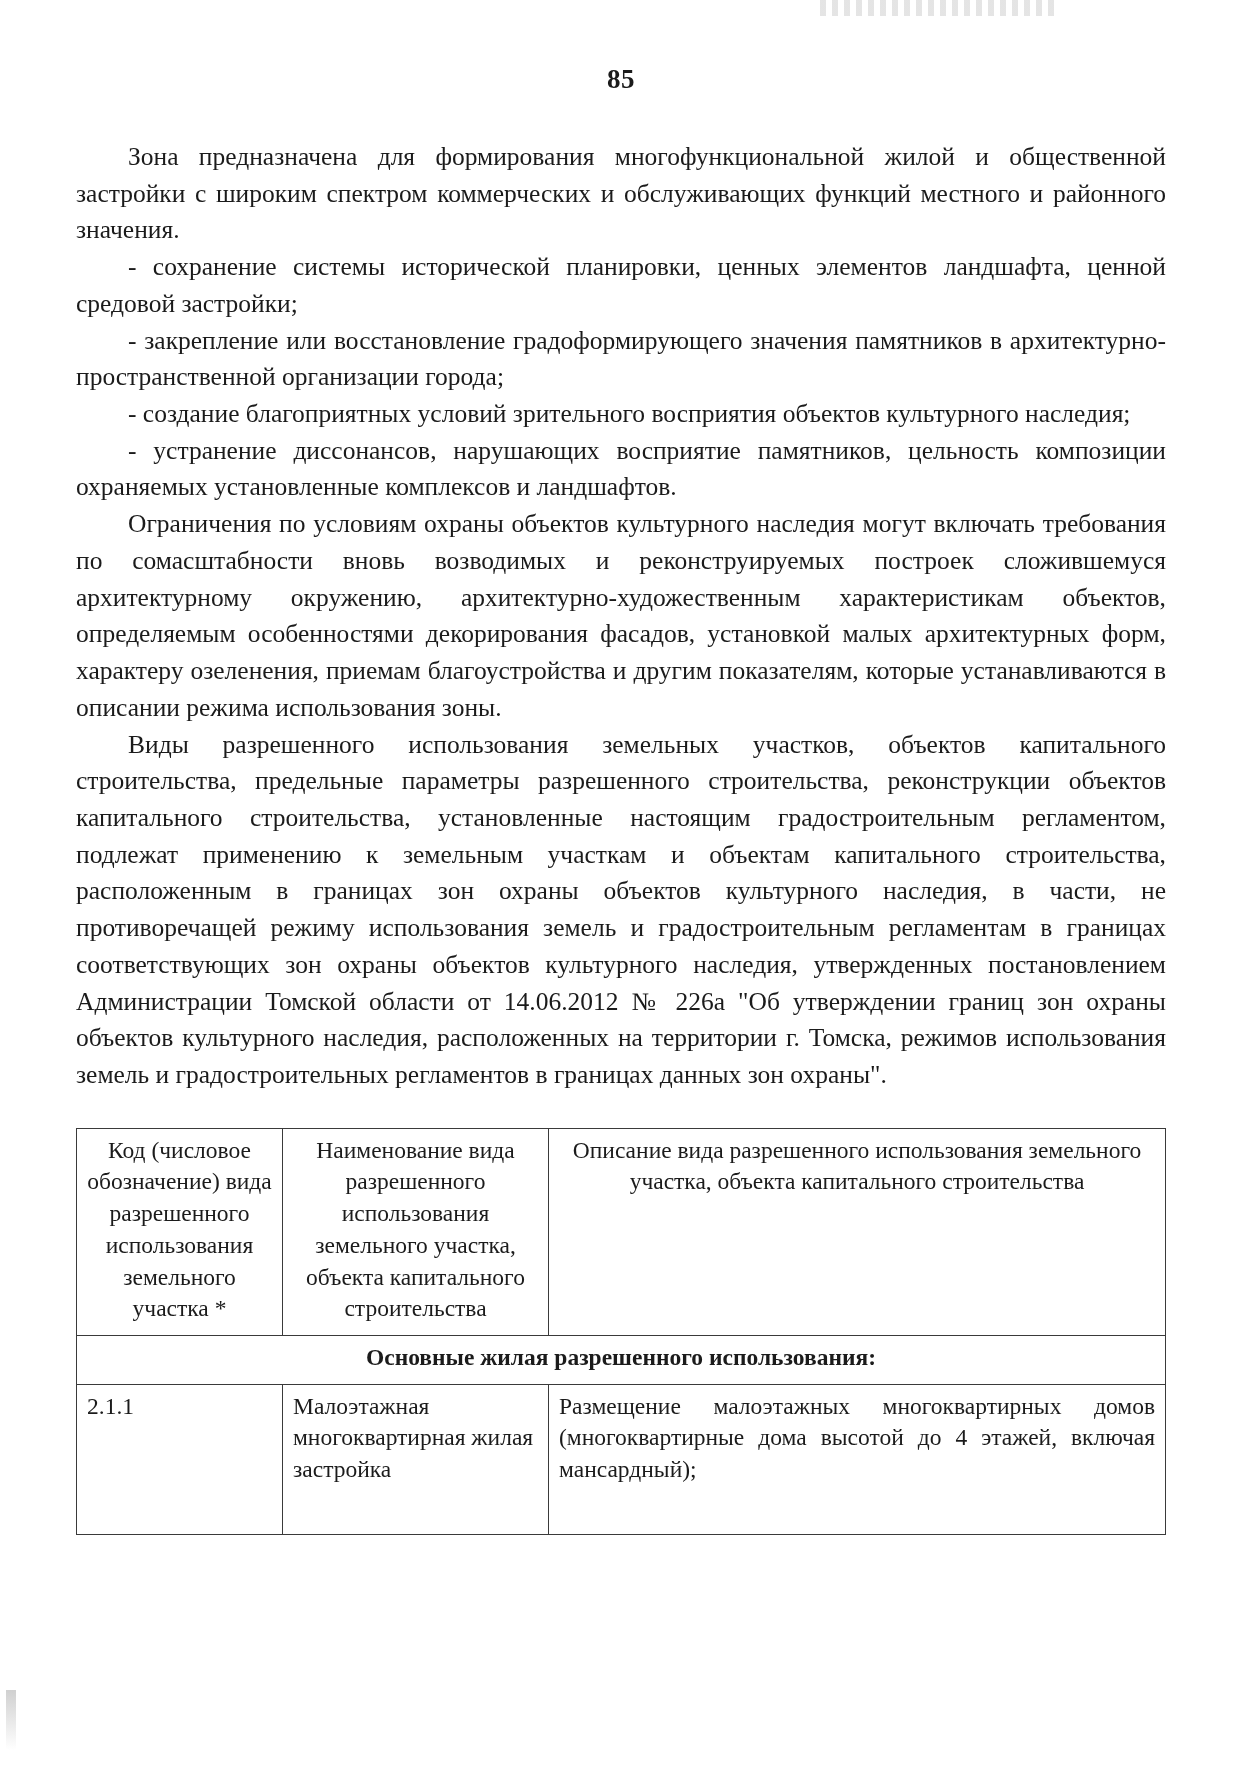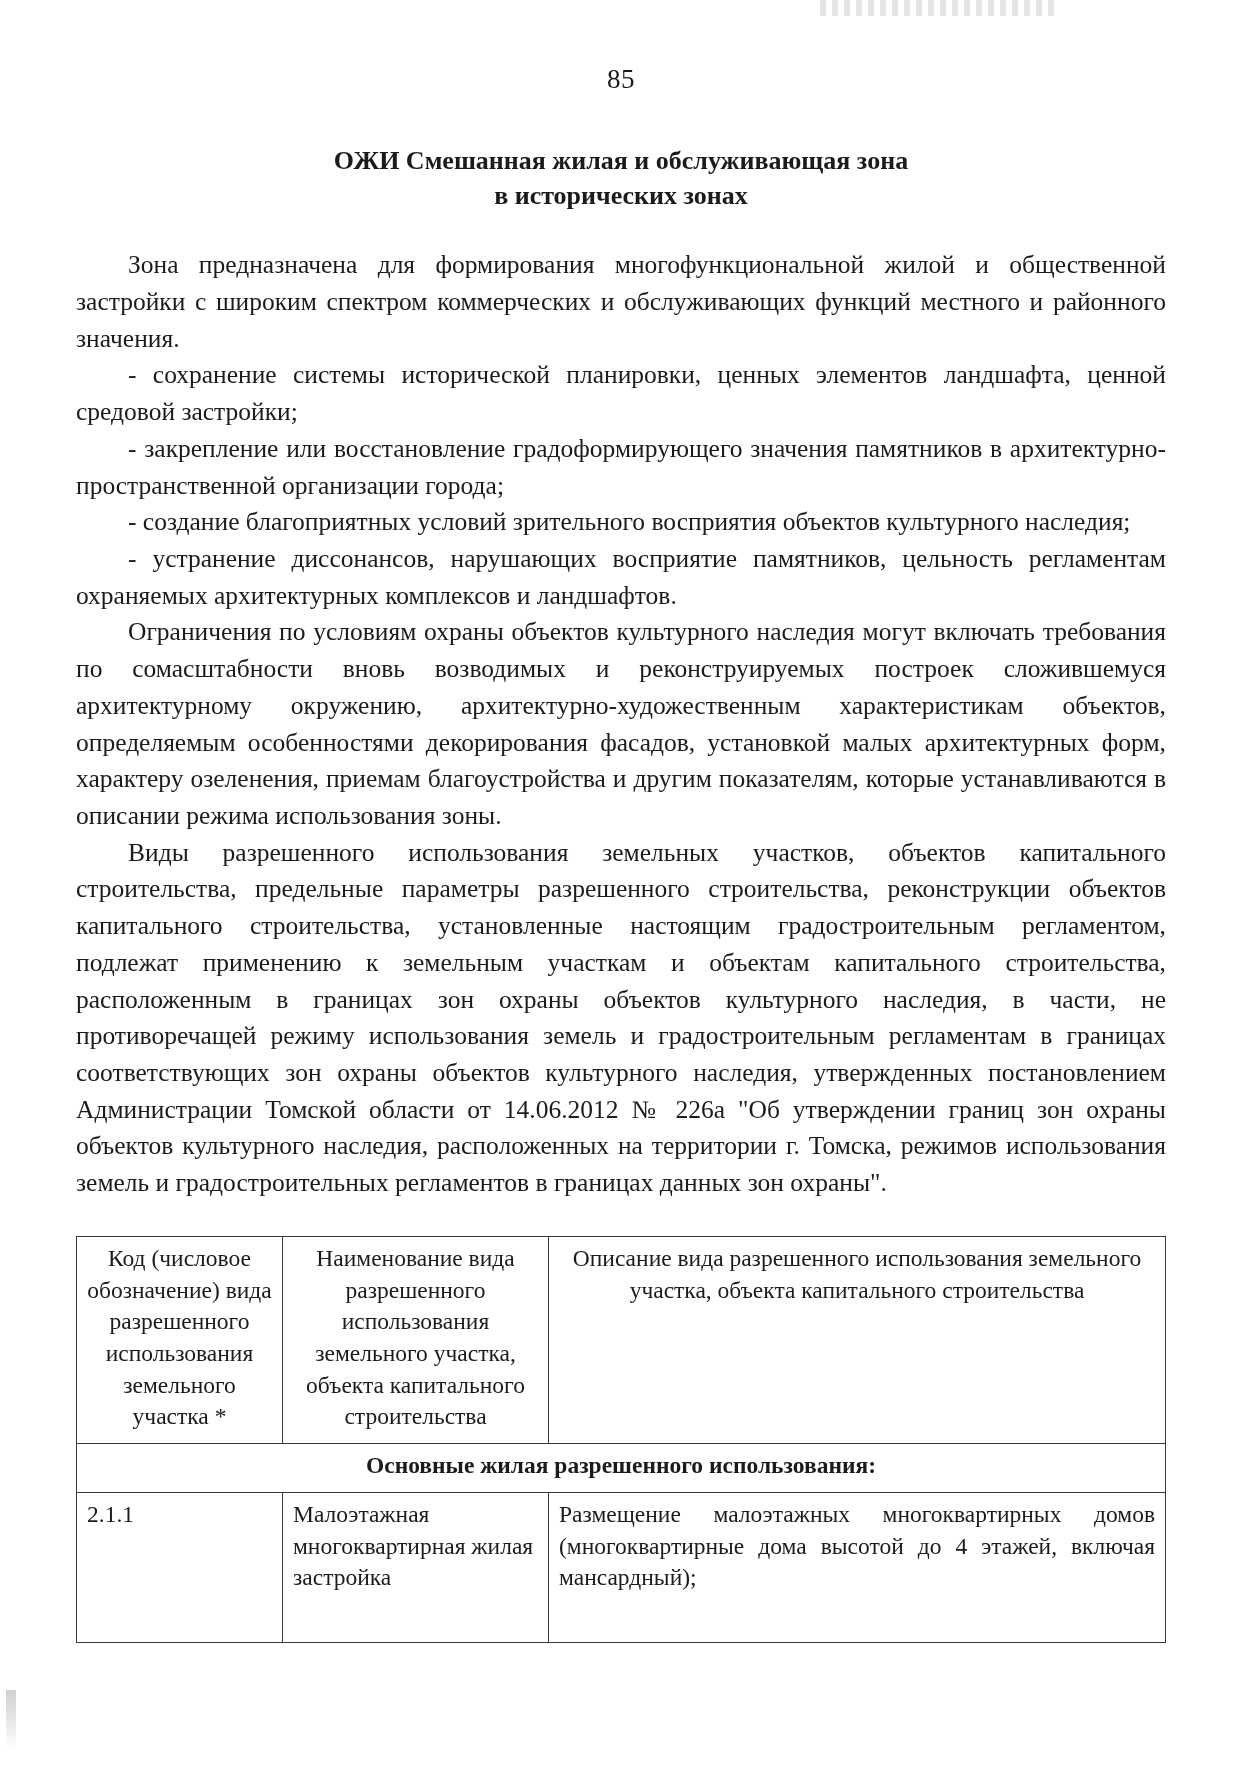--- a/index.html
+++ b/index.html
@@ -43,20 +43,21 @@
     position: absolute;
     left: 76px;
     top: 64px;
     width: 1090px;
   }
   .page-number {
     text-align: center;
     font-size: 27px;
     margin: 0 0 44px 0;
     letter-spacing: .5px;
+    font-weight: bold;
   }
   .appendix {
     margin-left: 600px;
     font-size: 25px;
     line-height: 1.42;
   }
   .appendix div {
     white-space: nowrap;
   }
   .blank-line {
@@ -122,31 +123,27 @@
 <div class="page">
 
   <div class="scan-noise-top"></div>
   <div class="scan-noise-left"></div>
 
   <div class="content">
 
     <div class="page-number">85</div>
 
 
-    <div class="doc-title">
-      <div>ОЖИ Смешанная жилая и обслуживающая зона</div>
-      <div>в исторических зонах</div>
-    </div>
 
     <div class="body-text">
       <p>Зона предназначена для формирования многофункциональной жилой и общественной застройки с широким спектром коммерческих и обслуживающих функций местного и районного значения.</p>
       <p>- сохранение системы исторической планировки, ценных элементов ландшафта, ценной средовой застройки;</p>
       <p>- закрепление или восстановление градоформирующего значения памятников в архитектурно-пространственной организации города;</p>
       <p>- создание благоприятных условий зрительного восприятия объектов культурного наследия;</p>
-      <p>- устранение диссонансов, нарушающих восприятие памятников, цельность регламентам охраняемых архитектурных комплексов и ландшафтов.</p>
+      <p>- устранение диссонансов, нарушающих восприятие памятников, цельность композиции охраняемых установленные комплексов и ландшафтов.</p>
       <p>Ограничения по условиям охраны объектов культурного наследия могут включать требования по сомасштабности вновь возводимых и реконструируемых построек сложившемуся архитектурному окружению, архитектурно-художественным характеристикам объектов, определяемым особенностями декорирования фасадов, установкой малых архитектурных форм, характеру озеленения, приемам благоустройства и другим показателям, которые устанавливаются в описании режима использования зоны.</p>
       <p>Виды разрешенного использования земельных участков, объектов капитального строительства, предельные параметры разрешенного строительства, реконструкции объектов капитального строительства, установленные настоящим градостроительным регламентом, подлежат применению к земельным участкам и объектам капитального строительства, расположенным в границах зон охраны объектов культурного наследия, в части, не противоречащей режиму использования земель и градостроительным регламентам в границах соответствующих зон охраны объектов культурного наследия, утвержденных постановлением Администрации Томской области от 14.06.2012 № 226а "Об утверждении границ зон охраны объектов культурного наследия, расположенных на территории г. Томска, режимов использования земель и градостроительных регламентов в границах данных зон охраны".</p>
     </div>
 
     <table class="reg">
       <tbody>
         <tr>
           <td class="h-code header-cell">Код (числовое обозначение) вида разрешенного использования земельного участка *</td>
           <td class="h-name header-cell">Наименование вида разрешенного использования земельного участка, объекта капитального строительства</td>
           <td class="h-desc header-cell">Описание вида разрешенного использования земельного участка, объекта капитального строительства</td>

